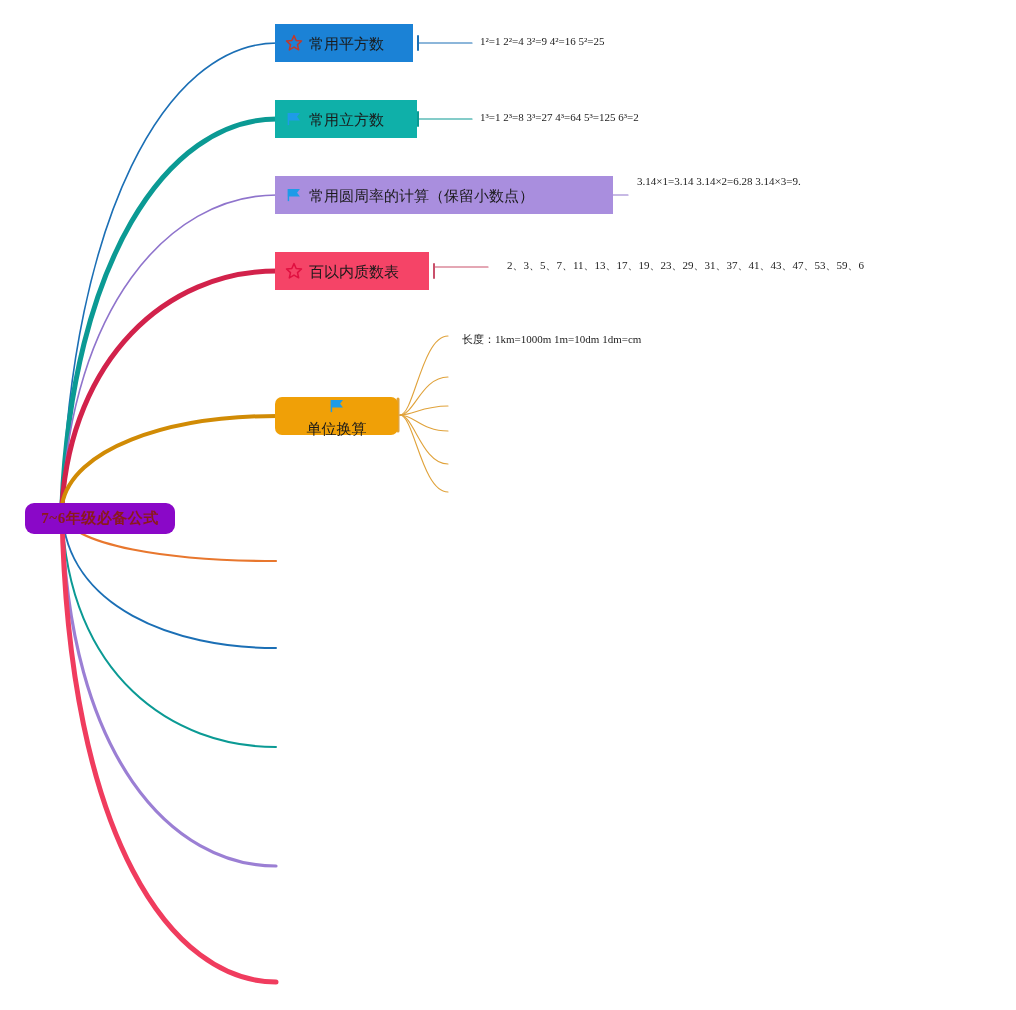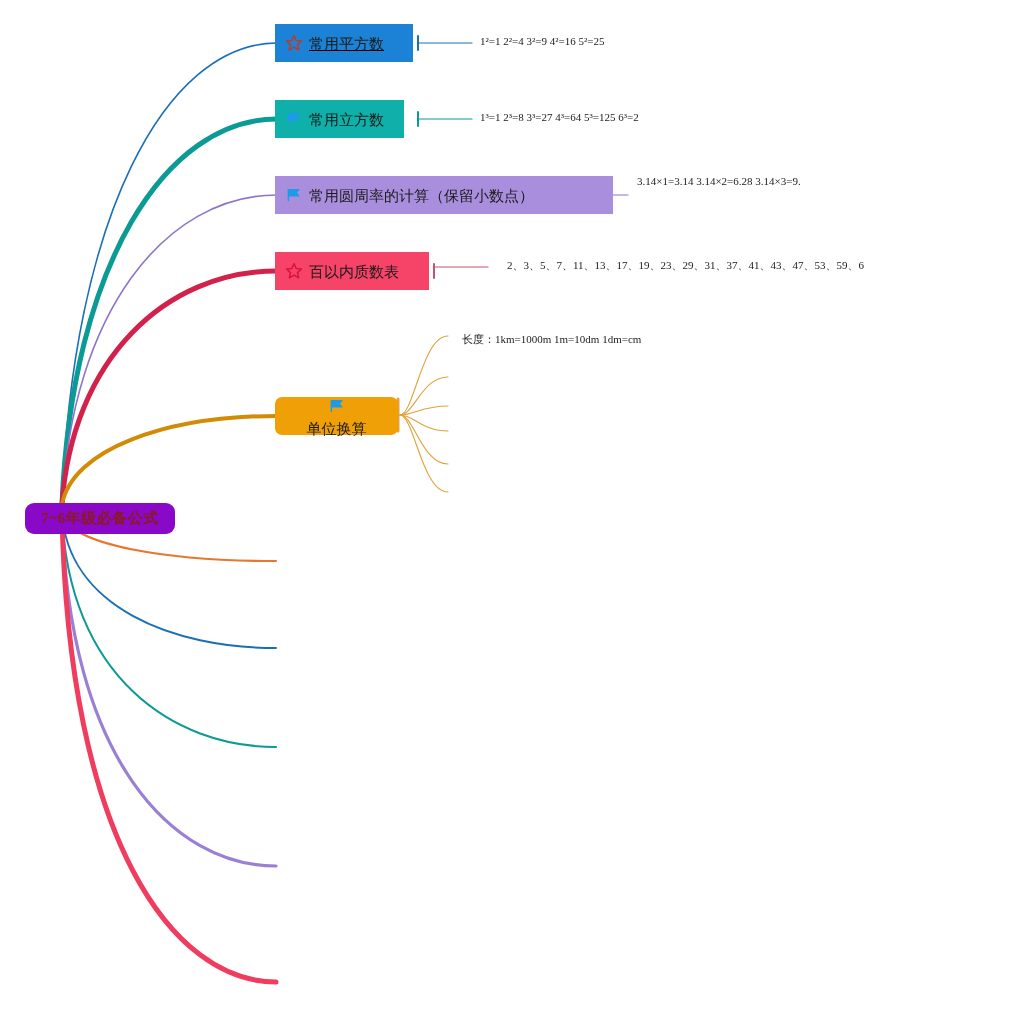--- a/index.html
+++ b/index.html
@@ -108,29 +108,29 @@
       <path d="M 62 512.5 C 68 676.65, 173.28 747, 276 747" fill="none" stroke="#0B9A94" stroke-width="2" stroke-linecap="round"></path>
       <path d="M 62 512.5 C 68 759.95, 173.28 866, 276 866" fill="none" stroke="#9B7FD4" stroke-width="3.2" stroke-linecap="round"></path>
       <path d="M 62 512.5 C 68 841.15, 173.28 982, 276 982" fill="none" stroke="#F03C5E" stroke-width="5" stroke-linecap="round"></path>
     </svg>
 
   <div class="root-node" id="root-node" style="left: 25px; top: 503px; width: 150px; height: 31px; background: rgb(138, 8, 200);">
     <span class="root-label" style="color: rgb(139, 26, 26);">7~6年级必备公式</span>
   </div>
 
   <div id="nodes-container">
-      <div class="node" style="left: 275px; top: 24px; width: 138px; height: 38px; background: rgb(27, 130, 214); text-decoration: underline;">
+      <div class="node" style="left: 275px; top: 24px; width: 138px; height: 38px; background: rgb(27, 130, 214);">
         <span class="node-icon">
           <svg viewBox="0 0 20 20" width="18" height="18">
             <path d="M10 1.8 L12.4 7.2 L18.3 7.8 L13.9 11.8 L15.2 17.6 L10 14.6 L4.8 17.6 L6.1 11.8 L1.7 7.8 L7.6 7.2 Z" fill="none" stroke="#C0392B" stroke-width="1.7" stroke-linejoin="round"></path>
           </svg>
         </span>
         <span class="node-label">常用平方数</span>
       </div>
-      <div class="node" style="left: 275px; top: 100px; width: 129px; height: 38px; background: rgb(15, 176, 169);">
+      <div class="node" style="left: 275px; top: 100px; width: 142px; height: 38px; background: rgb(15, 176, 169);">
         <span class="node-icon">
           <svg viewBox="0 0 20 20" width="18" height="18">
             <path d="M3.2 3.4 H16.6 L13.4 7.6 L16.6 11.8 H3.2 Z" fill="#1E9BE8"></path>
             <rect x="3.0" y="3.4" width="1.6" height="13.4" fill="#1E9BE8"></rect>
           </svg>
         </span>
         <span class="node-label">常用立方数</span>
       </div>
       <div class="node" style="left: 275px; top: 176px; width: 338px; height: 38px; background: rgb(169, 142, 222);">
         <span class="node-icon">

